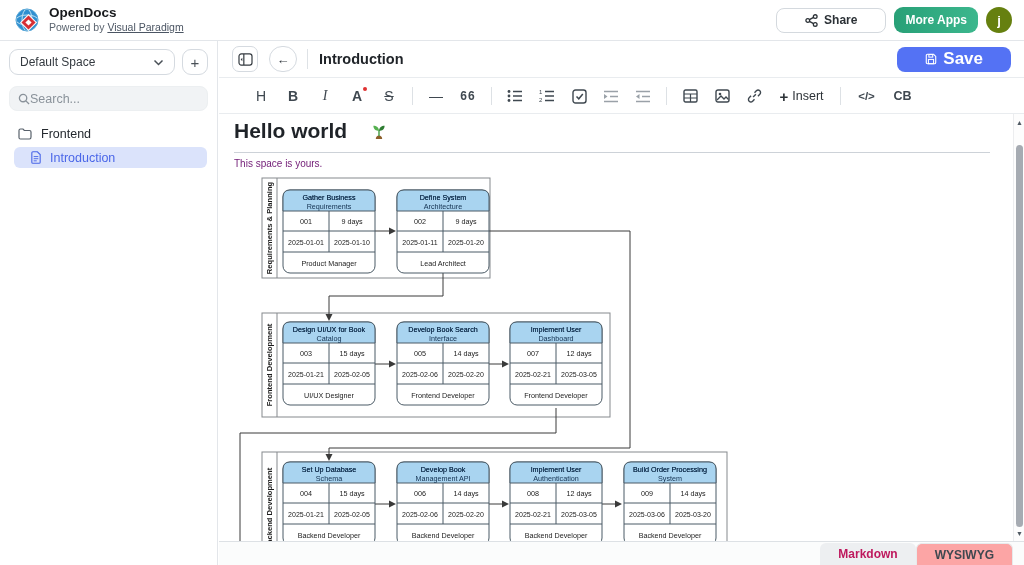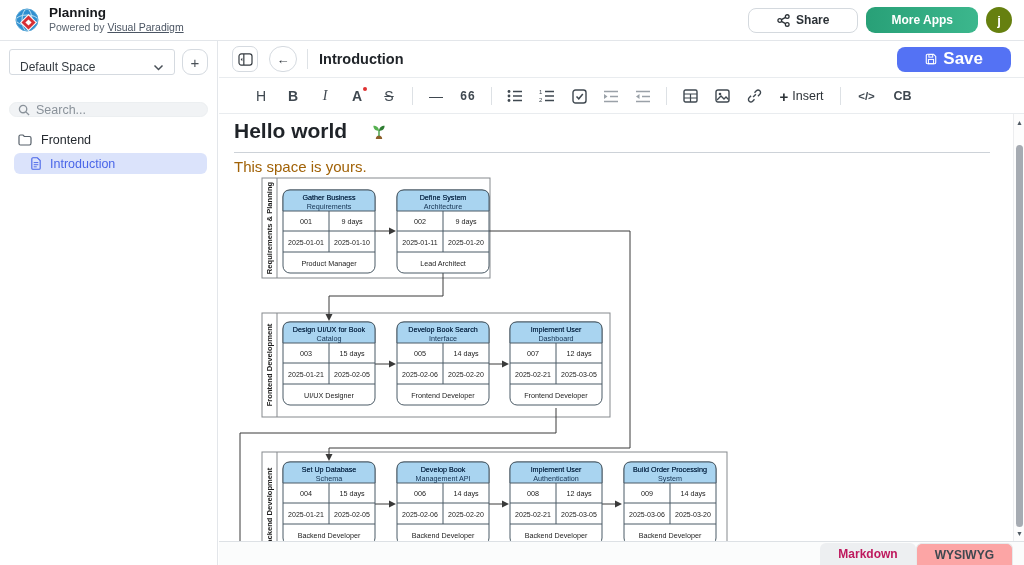--- a/index.html
+++ b/index.html
@@ -13,37 +13,37 @@
             border-bottom:1px solid #e3e6ea; display:flex; align-items:center; }
   .logo-wrap { margin-left:14px; width:27px; height:27px; }
   .app-title-block { margin-left:8px; line-height:1.1; }
   .app-name { font-size:13.5px; font-weight:bold; color:#17191c; }
   .powered { font-size:10.5px; color:#5c6570; margin-top:1px; }
   .powered a { color:#4b5563; text-decoration:underline; cursor:pointer; }
   .header-right { margin-left:auto; display:flex; align-items:center; gap:8px; margin-right:12px; }
   .btn-share { display:flex; align-items:center; gap:6px; height:25px; padding:0 28px;
                border:1px solid #d4d9de; border-radius:8px; background:#fff; font-size:12px;
                font-weight:bold; color:#2c3237; cursor:pointer; }
-  .btn-moreapps { height:26px; padding:0 25px; border:none; border-radius:9px;
+  .btn-moreapps { height:26px; padding:0 11px; border:none; border-radius:9px;
                   background:linear-gradient(90deg,#28a077,#3cb78d); color:#fff; font-size:12px;
                   font-weight:bold; cursor:pointer; }
   .avatar { width:26px; height:26px; border-radius:50%; background:#66800f; color:#fff;
             font-size:13px; font-weight:bold; display:flex; align-items:center; justify-content:center; cursor:pointer; }
 
   
   .sidebar { position:absolute; left:0; top:41px; width:218px; height:524px; background:#fff;
              border-right:1px solid #e3e6ea; }
   .space-row { display:flex; align-items:center; gap:7px; padding:8px 9px 0 9px; }
-  .space-select { flex:1; height:26px; border:1px solid #d5dae0; border-radius:3px; background:#fff;
-                  display:flex; align-items:flex-end; padding:0 10px; font-size:12px; color:#343a40; cursor:pointer; }
+  .space-select { flex:1; height:26px; border:1px solid #d5dae0; border-radius:9px; background:#fff;
+                  display:flex; align-items:center; padding:0 10px; font-size:12px; color:#343a40; cursor:pointer; }
   .space-select .chev { margin-left:auto; color:#495057; }
   .btn-add { width:26px; height:26px; border:1px solid #d5dae0; border-radius:9px; background:#fff;
              font-size:15px; color:#495057; cursor:pointer; display:flex; align-items:center; justify-content:center; }
-  .search-box { margin:27px 9px 0 9px; height:15px; background:#f1f3f5; border:1px solid #eceff1;
-                border-radius:8px; display:flex; align-items:center; padding:0 8px; gap:6px; }
+  .search-box { margin:11px 9px 0 9px; height:25px; background:#f1f3f5; border:1px solid #eceff1;
+                border-radius:8px; display:flex; align-items:center; padding:0 8px; }
   .search-box input { border:none; background:transparent; outline:none; font-size:12.5px; color:#343a40;
                       width:150px; font-family:"Liberation Sans", sans-serif; }
   .search-box input::placeholder { color:#8a929a; }
   .tree { margin-top:12px; }
   .tree-folder { display:flex; align-items:center; gap:9px; height:22px; padding-left:18px;
                  font-size:12.5px; color:#24292f; cursor:pointer; }
   .tree-page { display:flex; align-items:center; gap:8px; height:21px; margin:2px 10px 0 14px;
                padding-left:16px; border-radius:6px; background:#dbe3fb; color:#4a66e8;
                font-size:12.5px; cursor:pointer; }
 
@@ -75,21 +75,21 @@
   .tb-quote { font-size:12px; font-weight:bold; letter-spacing:1px; }
   .tb-insert { width:auto; padding:0 4px; font-size:12.5px; gap:4px; color:#2c3237; }
   .tb-insert .plus { font-size:15px; font-weight:600; }
   .tb-code { font-size:11.5px; font-weight:600; letter-spacing:0; width:26px; }
   .tb-cb { font-size:12.5px; font-weight:600; width:24px; }
 
   
   .doc-area { position:absolute; left:219px; top:114px; width:794px; height:427px; background:#fff; overflow:hidden; }
   .doc-heading { position:absolute; left:15px; top:5px; width:756px; border-bottom:1px solid #cdd2d8; padding-bottom:9px; }
   .doc-heading h1 { font-size:21px; font-weight:bold; color:#1f2328; display:flex; align-items:center; gap:22px; }
-  .doc-para { position:absolute; left:15px; top:44px; font-size:15px; color:#a16207; }
+  .doc-para { position:absolute; left:15px; top:44px; font-size:10px; color:#701a75; }
   #diagram-svg { position:absolute; left:0; top:0; cursor:pointer; }
 
   
   .scrollbar { position:absolute; left:1013px; top:114px; width:11px; height:427px; background:#fdfdfd;
                border-left:1px solid #ecedef; }
   .sb-arrow { position:absolute; left:0; width:11px; height:12px; font-size:7px; color:#505a63;
               display:flex; align-items:center; justify-content:center; cursor:pointer; }
   .sb-thumb { position:absolute; left:2px; width:7px; top:31px; height:382px; background:#a6abb2;
               border-radius:4px; cursor:pointer; }
 
@@ -115,21 +115,21 @@
         <ellipse cx="13" cy="13" rx="5" ry="11" fill="none" stroke="#bfe0f2" stroke-width="1"></ellipse>
         <ellipse cx="13" cy="13" rx="11" ry="5" fill="none" stroke="#bfe0f2" stroke-width="1"></ellipse>
         <circle cx="13" cy="13" r="11" fill="none" stroke="#5ba8d8" stroke-width="1"></circle>
         <g transform="translate(14.5,15.5) rotate(45)">
           <rect x="-5.5" y="-5.5" width="11" height="11" fill="#d62f35" stroke="#fff" stroke-width="1"></rect>
           <rect x="-2.2" y="-2.2" width="4.4" height="4.4" fill="#fff"></rect>
         </g>
       </svg>
     </div>
     <div class="app-title-block">
-      <div class="app-name">Planning</div>
+      <div class="app-name">OpenDocs</div>
       <div class="powered">
         <span>Powered by</span>
         <a>Visual Paradigm</a>
       </div>
     </div>
     <div class="header-right">
       <button class="btn-share">
         <svg width="13" height="13" viewBox="0 0 14 14">
           <circle cx="3" cy="7" r="2" fill="none" stroke="#2c3237" stroke-width="1.4"></circle>
           <circle cx="11" cy="2.8" r="2" fill="none" stroke="#2c3237" stroke-width="1.4"></circle>

